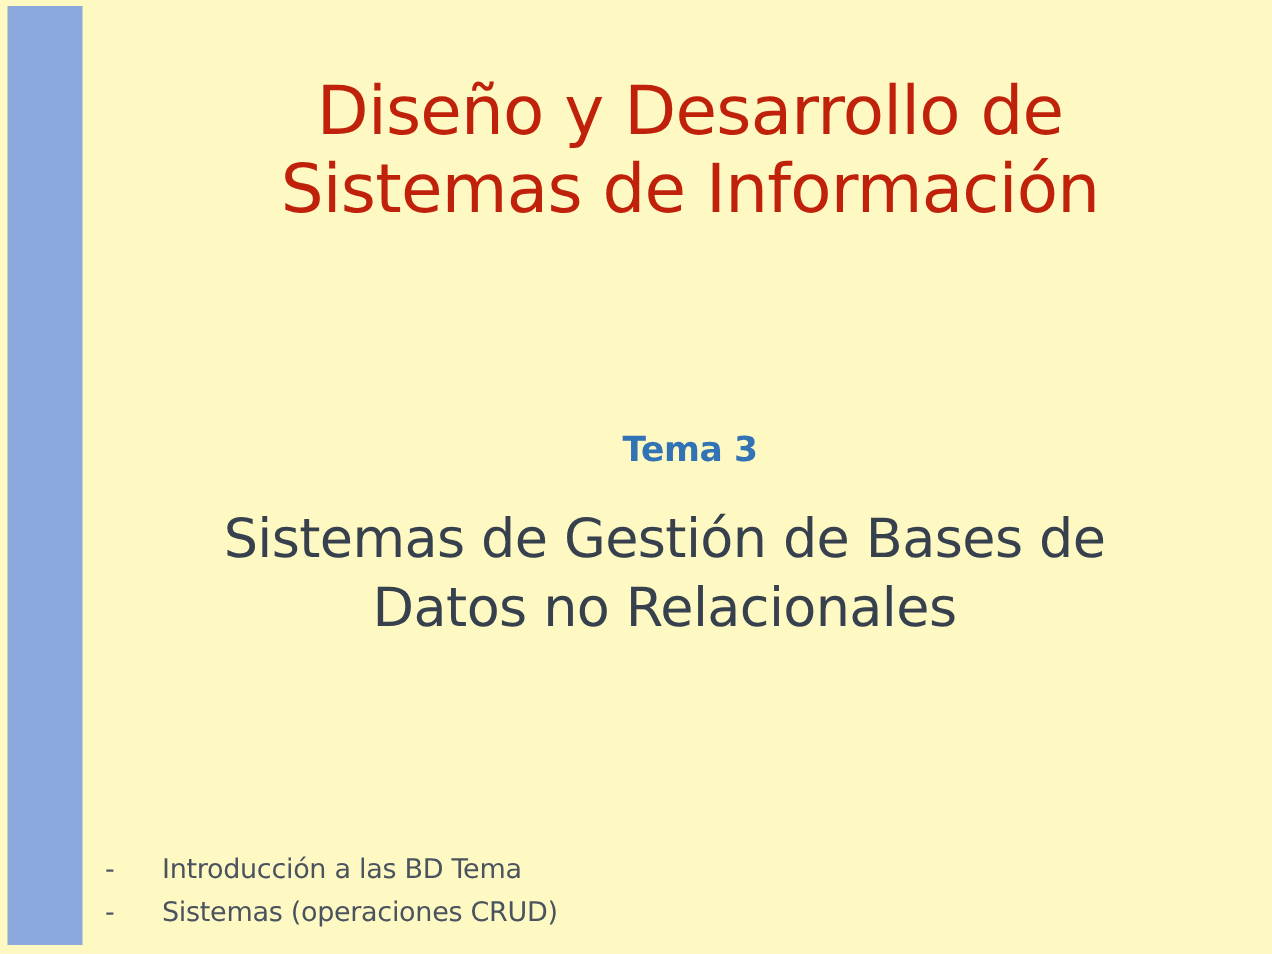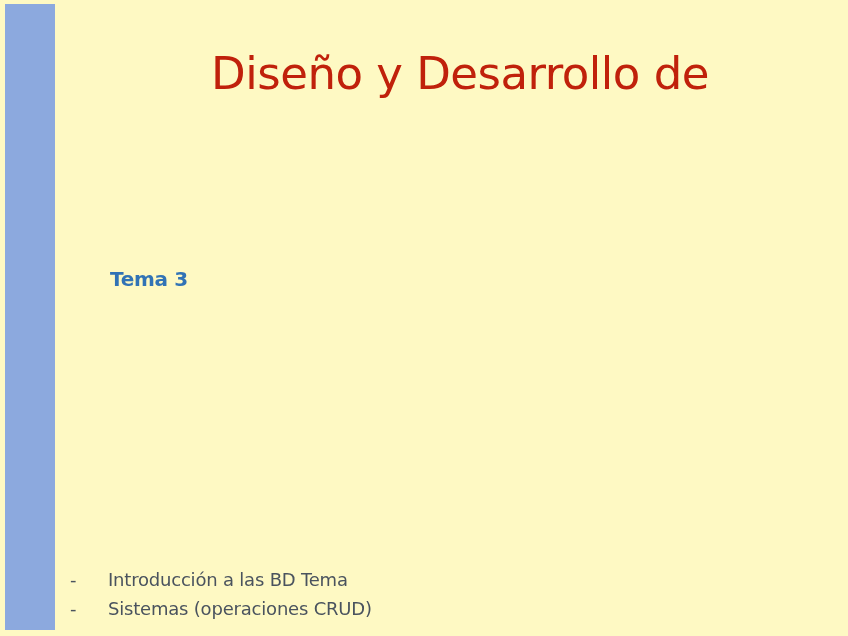--- a/index.html
+++ b/index.html
@@ -44,27 +44,27 @@
     font-size: 45px;
     line-height: 52px;
     letter-spacing: -0.5px;
     white-space: nowrap;
   }
 
   
   .tema-label {
     position: absolute;
     left: 110px;
-    top: 264px;
+    top: 285px;
     width: 700px;
-    text-align: left;
+    text-align: center;
     color: #3173B5;
     font-family: "DejaVu Sans", sans-serif;
     font-weight: 700;
-    font-size: 20px;
+    font-size: 23px;
     line-height: 30px;
     letter-spacing: -0.3px;
   }
 
   
   .subtitle-block {
     position: absolute;
     left: 78px;
     top: 337px;
     width: 730px;
@@ -114,24 +114,29 @@
 </style>
 </head>
 <body>
 
 <div class="slide">
 
   <div class="side-band"></div>
 
   <div class="title-block">
     <div class="title-line">Diseño y Desarrollo de</div>
+    <div class="title-line">Sistemas de Información</div>
   </div>
 
   <div class="tema-label">Tema 3</div>
 
+  <div class="subtitle-block">
+    <div class="subtitle-line">Sistemas de Gestión de Bases de</div>
+    <div class="subtitle-line">Datos no Relacionales</div>
+  </div>
 
   <div class="bullet-list">
     <div class="bullet-row">
       <span class="bullet-marker">-</span>
       <span class="bullet-text">Introducción a las BD Tema</span>
     </div>
     <div class="bullet-row">
       <span class="bullet-marker">-</span>
       <span class="bullet-text">Sistemas (operaciones CRUD)</span>
     </div>

